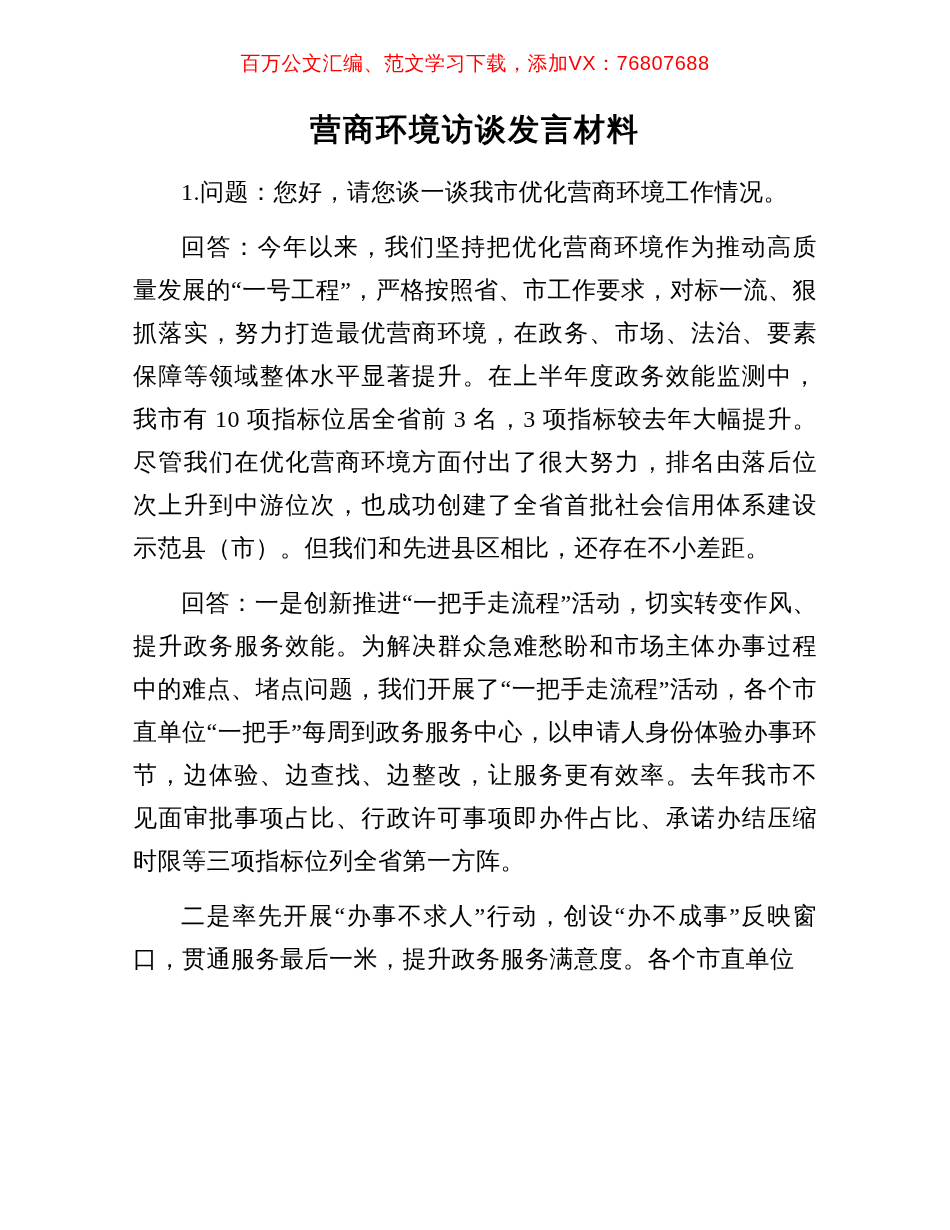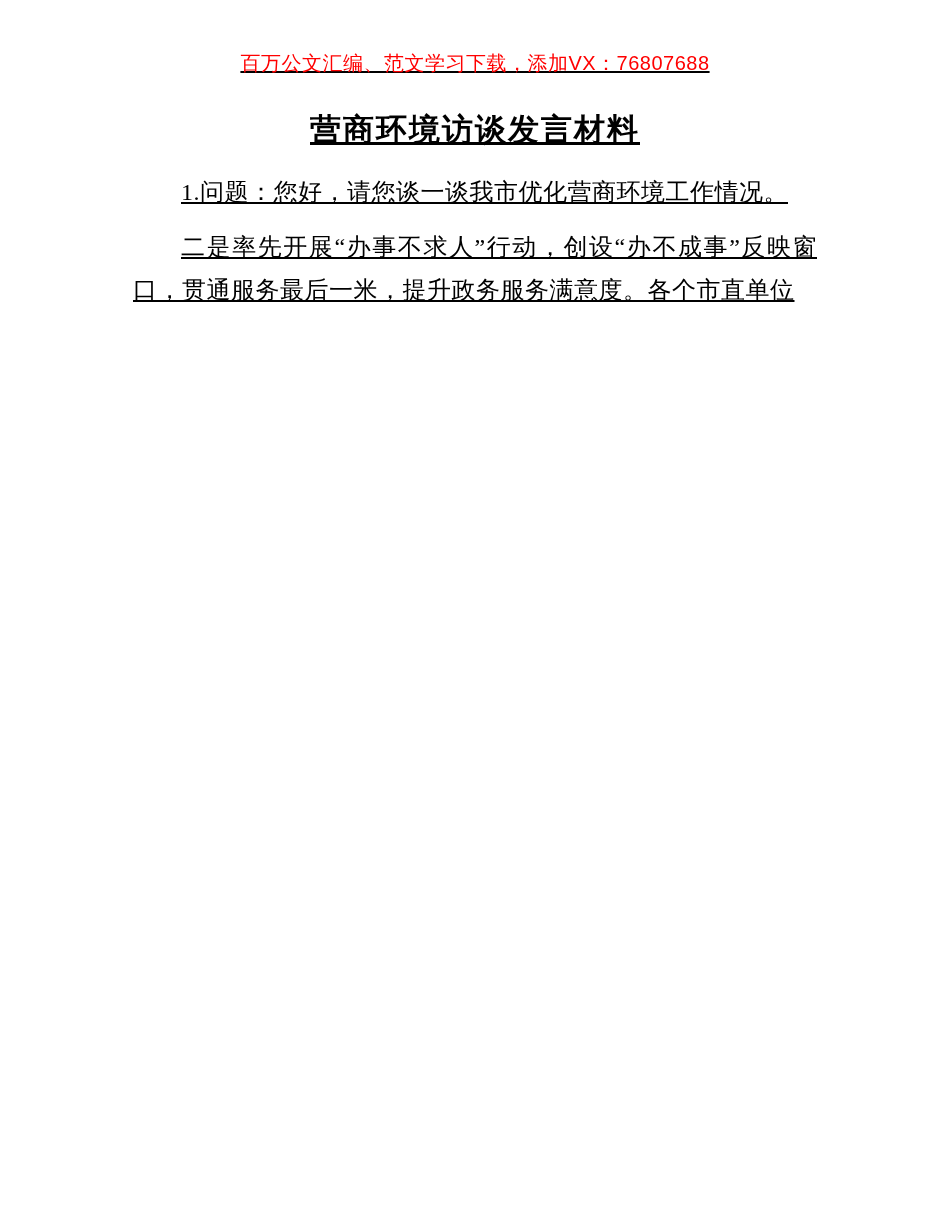--- a/index.html
+++ b/index.html
@@ -12,21 +12,20 @@
     height: 1230px;
     overflow: hidden;
     font-family: "Liberation Serif", "DejaVu Serif", serif;
     color: #000000;
   }
   .page {
     box-sizing: border-box;
     width: 950px;
     height: 1230px;
     padding: 50px 133px 0 133px;
-    text-decoration: underline;
   }
   .notice {
     text-align: center;
     font-size: 20px;
     line-height: 26px;
     font-family: "Liberation Sans", "DejaVu Sans", sans-serif;
     letter-spacing: 0.5px;
   }
   .doc-title {
     text-align: center;
@@ -51,16 +50,18 @@
 <body>
 
 <div class="page">
 
   <div class="notice" style="color: rgb(255, 0, 0);">百万公文汇编、范文学习下载，添加VX：76807688</div>
 
   <h1 class="doc-title">营商环境访谈发言材料</h1>
 
   <div class="doc-body">
     <p>1.问题：您好，请您谈一谈我市优化营商环境工作情况。</p>
+    <p>回答：今年以来，我们坚持把优化营商环境作为推动高质量发展的“一号工程”，严格按照省、市工作要求，对标一流、狠抓落实，努力打造最优营商环境，在政务、市场、法治、要素保障等领域整体水平显著提升。在上半年度政务效能监测中，我市有 10 项指标位居全省前 3 名，3 项指标较去年大幅提升。尽管我们在优化营商环境方面付出了很大努力，排名由落后位次上升到中游位次，也成功创建了全省首批社会信用体系建设示范县（市）。但我们和先进县区相比，还存在不小差距。</p>
+    <p>回答：一是创新推进“一把手走流程”活动，切实转变作风、提升政务服务效能。为解决群众急难愁盼和市场主体办事过程中的难点、堵点问题，我们开展了“一把手走流程”活动，各个市直单位“一把手”每周到政务服务中心，以申请人身份体验办事环节，边体验、边查找、边整改，让服务更有效率。去年我市不见面审批事项占比、行政许可事项即办件占比、承诺办结压缩时限等三项指标位列全省第一方阵。</p>
     <p>二是率先开展“办事不求人”行动，创设“办不成事”反映窗口，贯通服务最后一米，提升政务服务满意度。各个市直单位</p>
   </div>
 
 </div>
 
 </body></html>

